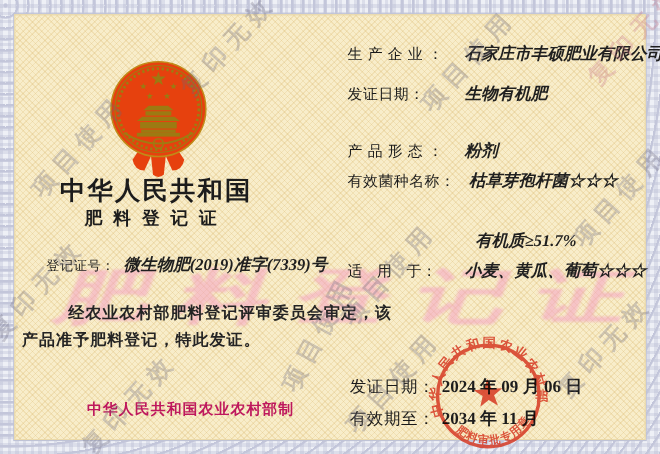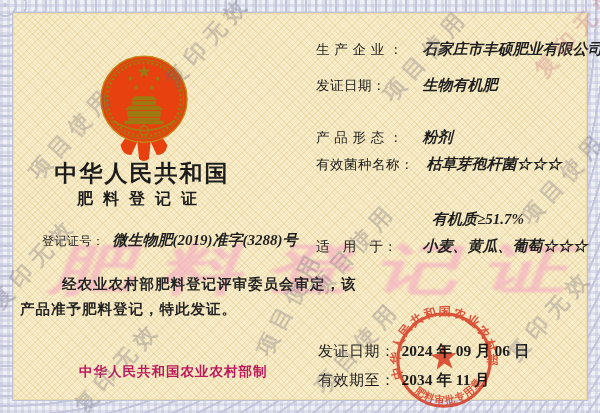--- a/index.html
+++ b/index.html
@@ -113,21 +113,21 @@
       </g>
 
       <path d="M18,70 Q50,90 82,70" fill="none" stroke="#a07a12" stroke-width="1.8"></path>
       <circle cx="50" cy="80" r="4.5" fill="none" stroke="#a07a12" stroke-width="1.6"></circle>
     </svg>
 
     <div class="abs title title1">中华人民共和国</div>
     <div class="abs title title2">肥料登记证</div>
 
     <div class="abs row regno">
-      <span class="lbl">登记证号：</span><span class="val">微生物肥(2019)准字(3288)号</span>
+      <span class="lbl">登记证号：</span><span class="val">微生物肥(2019)准字(7339)号</span>
     </div>
 
     <div class="abs stmt stmt2">产品准予肥料登记，特此发证。</div>
     <div class="abs stmt stmt1">经农业农村部肥料登记评审委员会审定，该</div>
 
     <div class="abs issuer">中华人民共和国农业农村部制</div>
 
     <div class="abs row rc r1">
       <span class="lbl">生 产 企 业 ：</span>
       <span class="val">石家庄市丰硕肥业有限公司</span>

